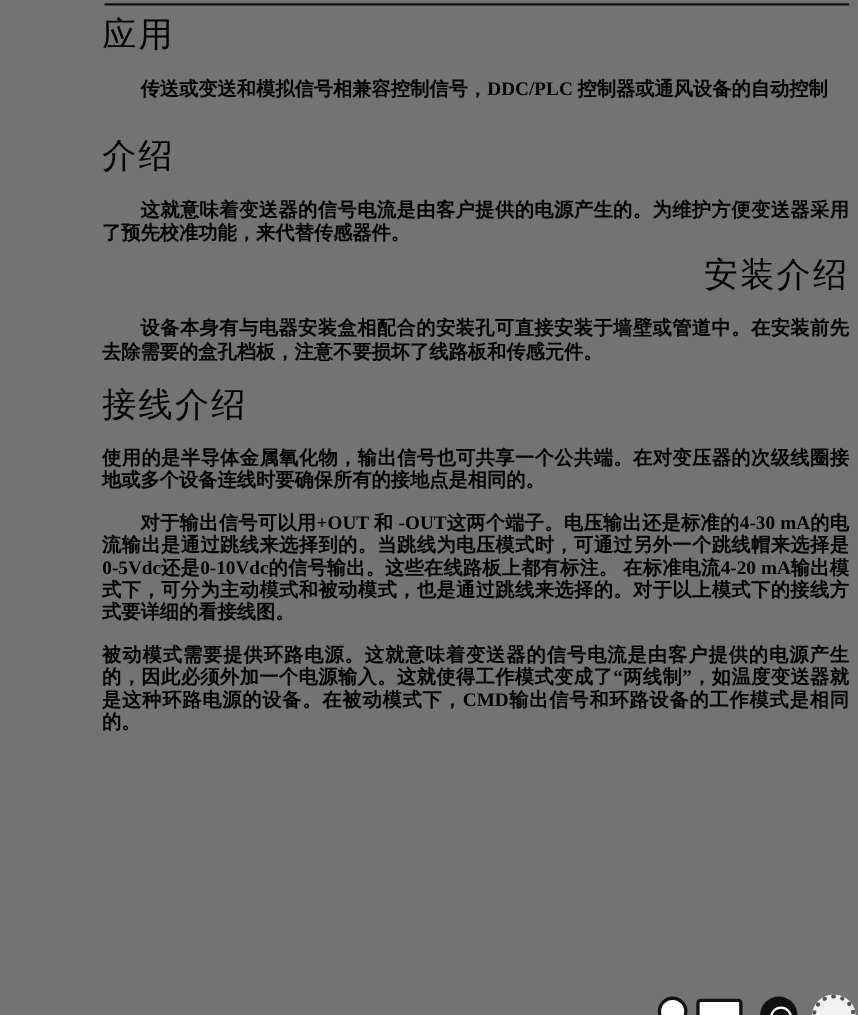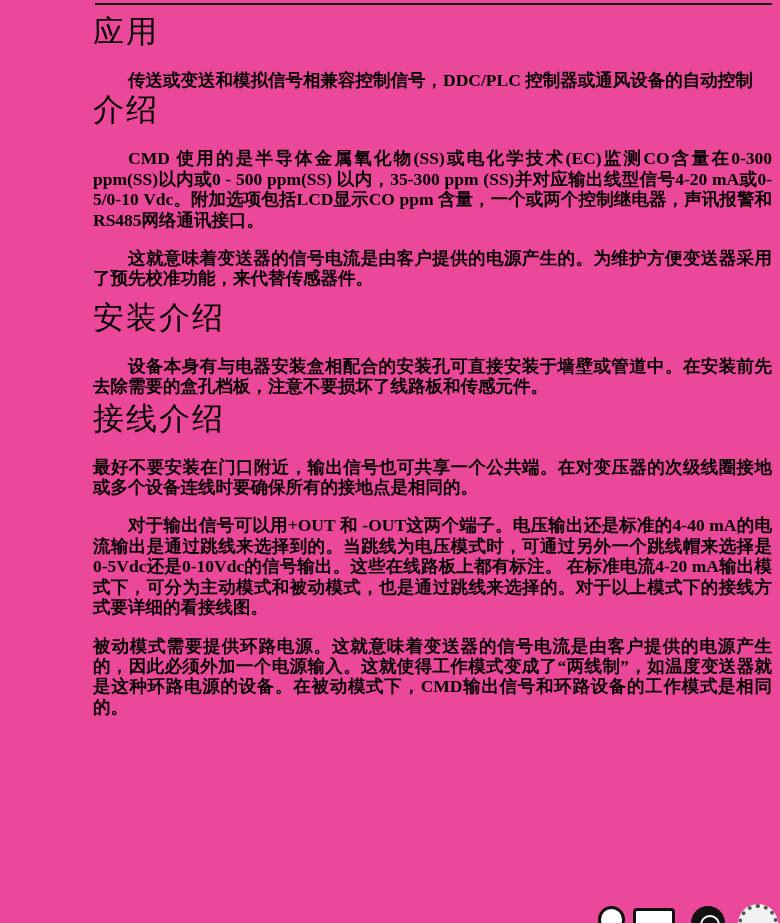--- a/index.html
+++ b/index.html
@@ -1,21 +1,21 @@
 <!DOCTYPE html>
 <html lang="zh"><head>
 <meta charset="utf-8">
 <style>
   * { margin: 0; padding: 0; box-sizing: border-box; }
   html, body { background: #ffffff; }
   .page {
     position: relative;
     width: 780px;
     height: 923px;
-    background: #ec4899;
+    background: #737373;
     color: #000000;
     overflow: hidden;
     font-family: "Liberation Serif", "DejaVu Serif", serif;
   }
   .top-rule {
     position: absolute;
     top: 3px;
     left: 95px;
     width: 677px;
     height: 0;
@@ -28,23 +28,23 @@
     width: 679px;
   }
   .section-heading {
     font-size: 31px;
     font-weight: 400;
     line-height: 40px;
     letter-spacing: 2px;
     color: #000000;
   }
   .section-heading.h-app   { margin-top: 2px;  }
-  .section-heading.h-intro { margin-top: 0; }
-  .section-heading.h-inst  { margin-top: 9px;  }
-  .section-heading.h-wire  { margin-top: 2px;  }
+  .section-heading.h-intro { margin-top: 32px; }
+  .section-heading.h-inst  { margin-top: 9px; text-align: right;  }
+  .section-heading.h-wire  { margin-top: 19px;  }
   .body-para {
     font-size: 17.5px;
     font-weight: 700;
     line-height: 20.4px;
     text-align: justify;
     color: #000000;
     margin-top: 18px;
   }
   .body-para.indent { text-indent: 2em; }
   .footer-marks {
@@ -96,33 +96,32 @@
 
   <div class="content">
 
     <div>
       <div class="section-heading h-app">应用</div>
       <p class="body-para indent">传送或变送和模拟信号相兼容控制信号，DDC/PLC 控制器或通风设备的自动控制</p>
     </div>
 
     <div>
       <div class="section-heading h-intro">介绍</div>
-      <p class="body-para indent">CMD 使用的是半导体金属氧化物(SS)或电化学技术(EC)监测CO含量在0-300 ppm(SS)以内或0 - 500 ppm(SS) 以内，35-300 ppm (SS)并对应输出线型信号4-20 mA或0-5/0-10 Vdc。附加选项包括LCD显示CO ppm 含量，一个或两个控制继电器，声讯报警和RS485网络通讯接口。</p>
       <p class="body-para indent">这就意味着变送器的信号电流是由客户提供的电源产生的。为维护方便变送器采用了预先校准功能，来代替传感器件。</p>
     </div>
 
     <div>
       <div class="section-heading h-inst">安装介绍</div>
       <p class="body-para indent">设备本身有与电器安装盒相配合的安装孔可直接安装于墙壁或管道中。在安装前先去除需要的盒孔档板，注意不要损坏了线路板和传感元件。</p>
     </div>
 
     <div>
       <div class="section-heading h-wire">接线介绍</div>
-      <p class="body-para">最好不要安装在门口附近，输出信号也可共享一个公共端。在对变压器的次级线圈接地或多个设备连线时要确保所有的接地点是相同的。</p>
-      <p class="body-para indent">对于输出信号可以用+OUT 和 -OUT这两个端子。电压输出还是标准的4-40 mA的电流输出是通过跳线来选择到的。当跳线为电压模式时，可通过另外一个跳线帽来选择是0-5Vdc还是0-10Vdc的信号输出。这些在线路板上都有标注。 在标准电流4-20 mA输出模式下，可分为主动模式和被动模式，也是通过跳线来选择的。对于以上模式下的接线方式要详细的看接线图。</p>
+      <p class="body-para">使用的是半导体金属氧化物，输出信号也可共享一个公共端。在对变压器的次级线圈接地或多个设备连线时要确保所有的接地点是相同的。</p>
+      <p class="body-para indent">对于输出信号可以用+OUT 和 -OUT这两个端子。电压输出还是标准的4-30 mA的电流输出是通过跳线来选择到的。当跳线为电压模式时，可通过另外一个跳线帽来选择是0-5Vdc还是0-10Vdc的信号输出。这些在线路板上都有标注。 在标准电流4-20 mA输出模式下，可分为主动模式和被动模式，也是通过跳线来选择的。对于以上模式下的接线方式要详细的看接线图。</p>
       <p class="body-para">被动模式需要提供环路电源。这就意味着变送器的信号电流是由客户提供的电源产生的，因此必须外加一个电源输入。这就使得工作模式变成了“两线制”，如温度变送器就是这种环路电源的设备。在被动模式下，CMD输出信号和环路设备的工作模式是相同的。</p>
     </div>
 
   </div>
 
   <div class="footer-marks">
     <span class="cert-circle"></span>
     <span class="cert-rect"></span>
     <span class="cert-filled-circle"></span>
     <span class="cert-seal"></span>

